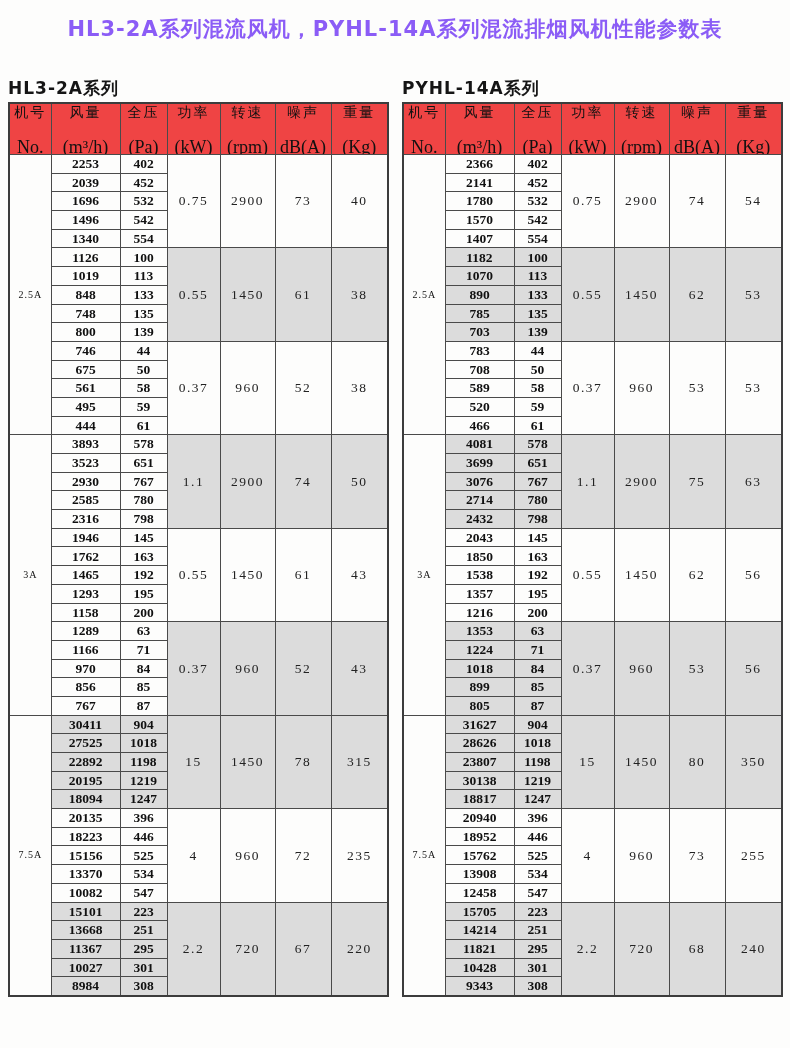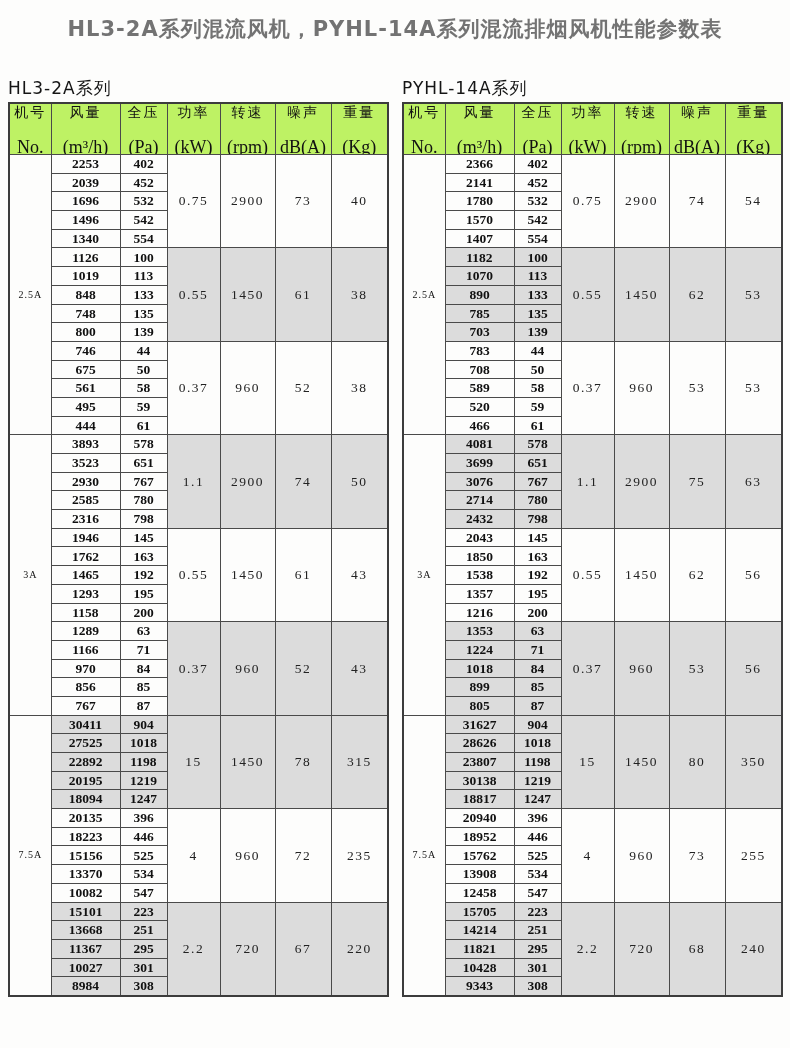--- a/index.html
+++ b/index.html
@@ -2,50 +2,50 @@
 <html><head>
 <meta charset="utf-8">
 <style>
   html,body{margin:0;padding:0;}
   body{
     width:790px;height:1048px;position:relative;overflow:hidden;
     background:#fdfdfc;color:#111;
     font-family:"Liberation Serif", serif;
   }
   .title{
-    margin:15px 0 0;text-align:center;color:#737373;
+    margin:15px 0 0;text-align:center;color:#8b5cf6;
     font-family:"DejaVu Sans", sans-serif;
     font-size:21px;font-weight:700;letter-spacing:1px;
   }
   .tables{
     position:absolute;top:77px;left:8px;width:775px;
     display:flex;justify-content:space-between;
   }
   .block{width:381px;}
   .series-label{
     font-family:"DejaVu Sans", sans-serif;
-    font-size:17px;font-weight:400;letter-spacing:1px;
+    font-size:17px;font-weight:700;letter-spacing:1px;
     color:#151515;margin:0 0 5px 0;height:20px;
   }
   table{
     border-collapse:collapse;table-layout:fixed;width:381px;
     border:2px solid #3c3c3c;
   }
   col.c-model{width:42px}
   col.c-flow{width:69px}
   col.c-pressure{width:47px}
   col.c-power{width:53px}
   col.c-speed{width:55px}
   col.c-noise{width:56px}
   col.c-weight{width:57px}
   th,td{
     border:1px solid #4a4a4a;text-align:center;vertical-align:middle;
     padding:0;overflow:hidden;
   }
-  th{height:46px;background:#bef264;font-weight:400;}
+  th{height:46px;background:#ef4444;font-weight:400;}
   .h-cn{font-family:"DejaVu Sans",sans-serif;font-size:14px;letter-spacing:2px;line-height:17px;}
   .h-unit{font-family:"Liberation Serif",serif;font-size:18px;line-height:14px;margin-top:19px;}
   tbody td{height:17.7px;font-size:13.5px;line-height:1;}
   td.num{font-weight:700;}
   td.merged{font-weight:400;letter-spacing:1.5px;color:#222;}
   td.model{font-size:10px;letter-spacing:1px;font-weight:400;}
   td.sh{background:#dcdcdc;}
 </style>
 </head>
 <body>

